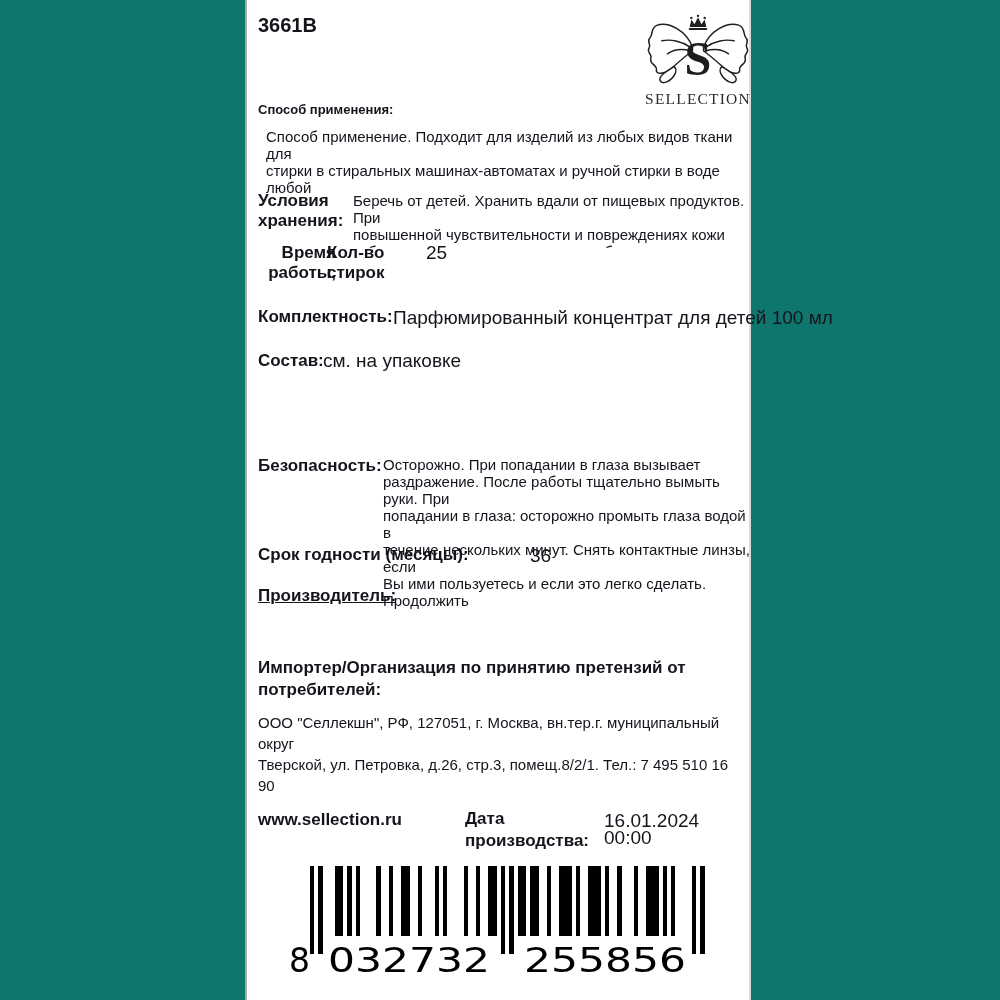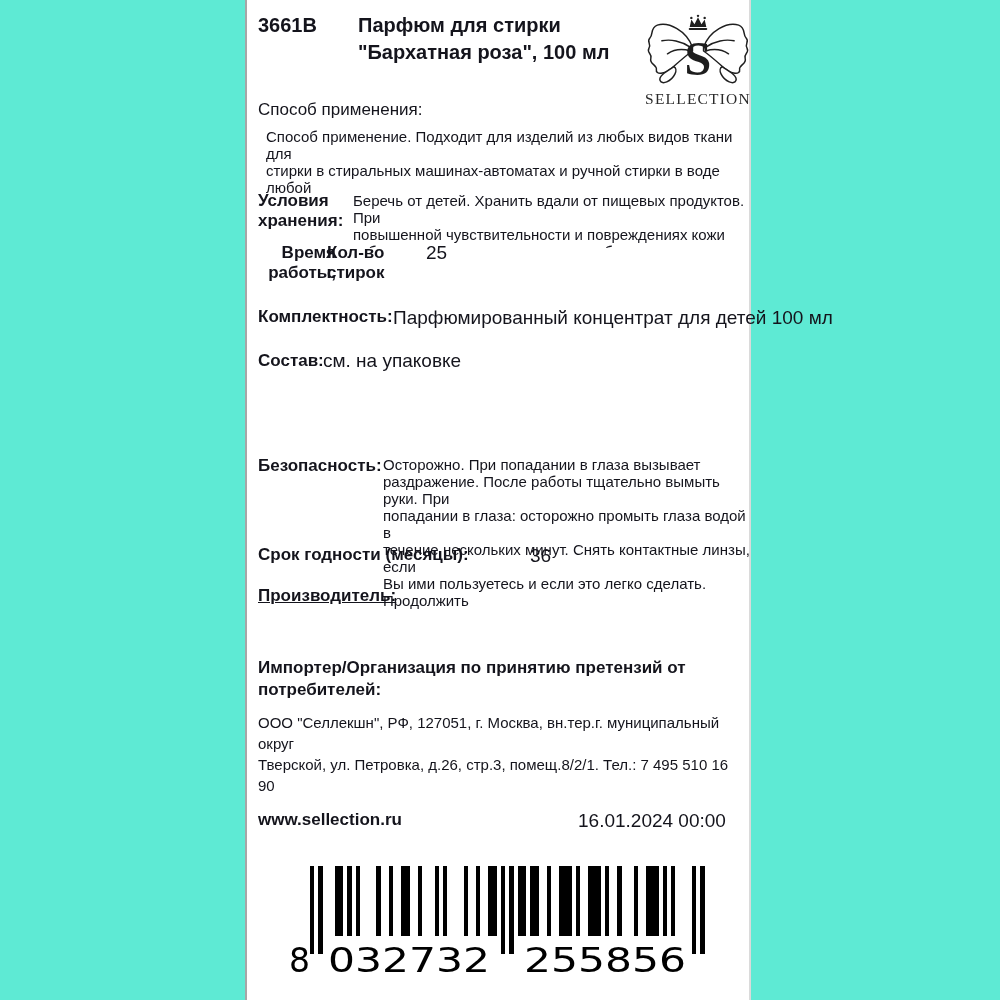--- a/index.html
+++ b/index.html
@@ -1,26 +1,26 @@
 <!DOCTYPE html>
 <html><head>
 <meta charset="utf-8">
 <style>
   * { margin:0; padding:0; box-sizing:border-box; }
   html,body { width:1000px; height:1000px; background:#fff; }
   body { font-family:"Liberation Sans", sans-serif; color:#14141c; }
-  .page { position:relative; width:1000px; height:1000px; background:#5eead4; overflow:hidden; }
+  .page { position:relative; width:1000px; height:1000px; background:#0f766e; overflow:hidden; }
   .label {
     position:absolute; left:245px; top:0; width:506px; height:1000px;
     border-left:2px solid #a6a6a6; border-right:2px solid #dadada;
     background:#fff;
   }
   .abs { position:absolute; }
   .h1 { font-size:20px; font-weight:700; line-height:27px; white-space:pre-line; }
-  .sec-h { font-size:17px; font-weight:400; line-height:20px; }
+  .sec-h { font-size:13px; font-weight:700; line-height:20px; }
   .lbl { font-size:17px; font-weight:700; line-height:20px; }
   .body { font-size:15px; line-height:17px; white-space:pre-line; }
   .val { font-size:19px; line-height:17px; }
   .clip { overflow:hidden; }
   .nowrap { white-space:nowrap; }
   .brand { text-align:center; }
   .brand-word {
     font-family:"Liberation Serif", serif; font-size:15.5px; letter-spacing:1.2px;
     color:#2a2a2a; margin-top:-2px;
   }
@@ -28,22 +28,20 @@
   .imp-b { font-size:15px; line-height:21px; white-space:pre-line; }
   .www { font-size:17px; font-weight:700; }
 </style>
 </head>
 <body>
 
 <div class="page">
   <div class="label">
 
     <div class="abs h1" style="left:11px; top:12px;">3661B</div>
-    <div class="abs h1" style="left:111px; top:12px; width:270px;">Парфюм для стирки
-"Бархатная роза", 100 мл</div>
 
     <div class="abs brand" style="left:398px; top:14px; width:106px;">
       <svg width="106" height="74" viewBox="0 0 112 80">
         <g stroke="#1f1f1f" stroke-width="1.6" fill="#ffffff" stroke-linejoin="round" stroke-linecap="round">
 
           <path d="M50,36 C44,18 24,8 12,12 C4,15 8,22 4,26 C0,30 6,32 3,37 C0,42 7,43 5,48 C3,54 12,55 11,60 C10,66 20,65 27,59 C35,52 44,44 50,40 Z"></path>
           <path d="M30,57 C22,62 13,67 15,72 C17,77 27,73 31,65 C33,61 32,58 30,57 Z"></path>
           <path d="M48,36 C38,29 26,27 17,29" fill="none"></path>
           <path d="M48,40 C38,37 29,39 23,43" fill="none"></path>
 
@@ -100,21 +98,22 @@
     <div class="abs val" style="left:283px; top:547px;">36</div>
 
     <div class="abs lbl" style="left:11px; top:586px;text-decoration:underline;">Производитель:</div>
 
     <div class="abs imp-h" style="left:11px; top:657px; width:460px;">Импортер/Организация по принятию претензий от
 потребителей:</div>
     <div class="abs imp-b" style="left:11px; top:712px; width:482px;">ООО "Селлекшн", РФ, 127051, г. Москва, вн.тер.г. муниципальный округ
 Тверской, ул. Петровка, д.26, стр.3, помещ.8/2/1. Тел.: 7 495 510 16 90</div>
 
     <div class="abs www" style="left:11px; top:810px;">www.sellection.ru</div>
-    <div class="abs val" style="left:331px; top:812px;">16.01.2024 00:00</div>
+    <div class="abs imp-h" style="left:218px; top:808px; width:124px;">Дата производства:</div>
+    <div class="abs val" style="left:357px; top:812px;">16.01.2024 00:00</div>
 
     <div class="abs" style="left:41px; top:866px;">
       <svg width="420" height="112" viewBox="0 0 420 112" shape-rendering="crispEdges">
           <rect x="22.00" y="0" width="4.40" height="88" fill="#000000"></rect>
           <rect x="30.30" y="0" width="4.40" height="88" fill="#000000"></rect>
           <rect x="46.90" y="0" width="4.40" height="70" fill="#000000"></rect>
           <rect x="51.05" y="0" width="4.40" height="70" fill="#000000"></rect>
           <rect x="59.35" y="0" width="4.40" height="70" fill="#000000"></rect>
           <rect x="67.65" y="0" width="4.40" height="70" fill="#000000"></rect>
           <rect x="88.40" y="0" width="4.40" height="70" fill="#000000"></rect>

